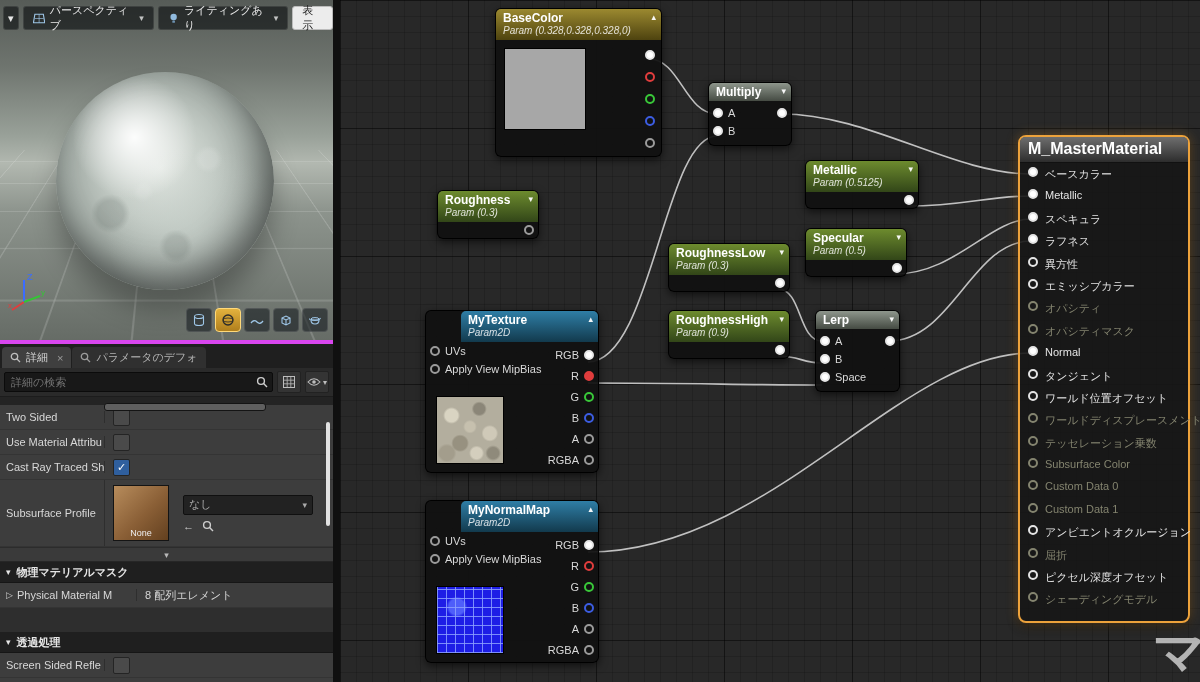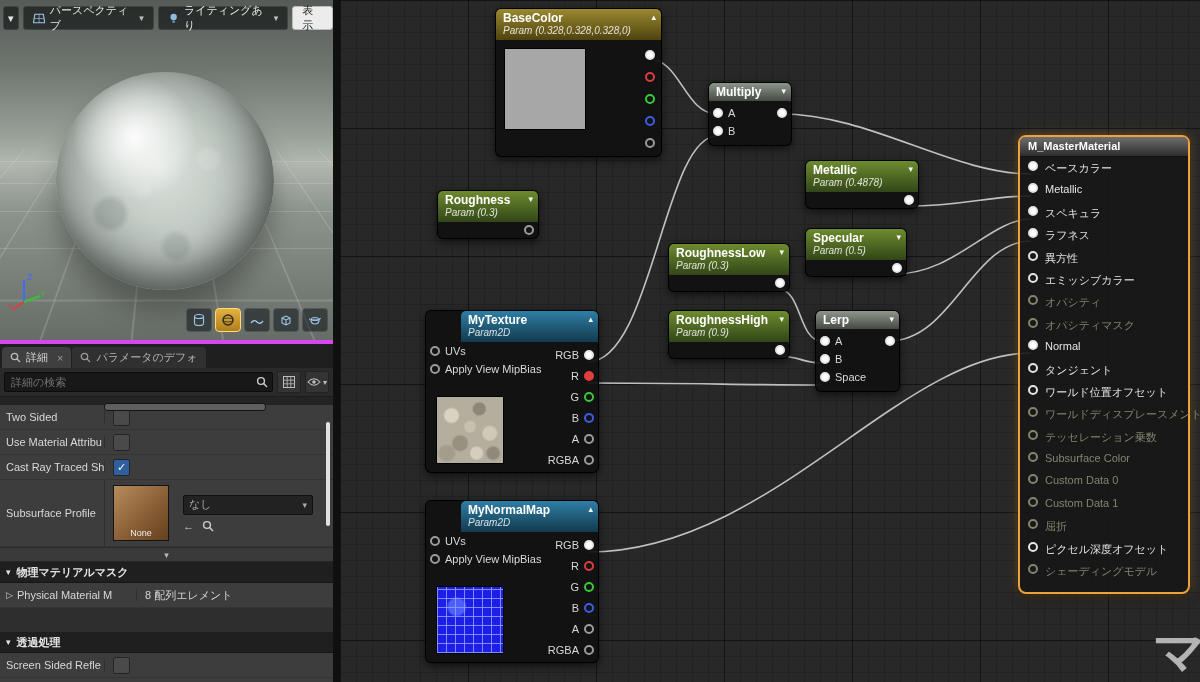--- a/index.html
+++ b/index.html
@@ -117,21 +117,21 @@
       radial-gradient(circle at 85% 85%,#8f8a7b 0 7%,transparent 10%),
       radial-gradient(circle at 50% 45%,#c6c0ae 0 10%,transparent 14%);}
   .prev-normal{background-color:#1e1ee6;
     background-image:
       repeating-linear-gradient(0deg,rgba(140,160,255,.85) 0 1px,transparent 1px 9px),
       repeating-linear-gradient(90deg,rgba(140,160,255,.85) 0 1px,transparent 1px 9px),
       radial-gradient(circle at 30% 30%,rgba(90,110,255,.8) 0 12%,transparent 16%);}
   .tex-outs{position:absolute;right:4px;top:2px;display:flex;flex-direction:column;align-items:flex-end;}
   .orow{display:flex;align-items:center;gap:5px;height:21px;}
   .master{border:2px solid #eda23b;border-radius:8px;background:rgba(22,22,22,.9);box-shadow:0 0 12px rgba(237,162,59,.35),0 4px 10px rgba(0,0,0,.6);}
-  .mh{background:linear-gradient(#6e6e6e,#2d2d2d);padding:3px 8px 4px;font-weight:bold;font-size:11px;color:#fff;border-radius:5px 5px 0 0;border-bottom:1px solid #111;}
+  .mh{background:linear-gradient(#6e6e6e,#2d2d2d);padding:3px 8px 4px;font-weight:bold;font-size:16px;color:#fff;border-radius:5px 5px 0 0;border-bottom:1px solid #111;}
   .mbody{padding:4px 0 6px;}
   .mrow{display:flex;align-items:flex-start;gap:7px;height:22.4px;padding:0 8px;font-size:11px;color:#e4e4e4;white-space:nowrap;}
   .mrow .pin{border-color:#e4e4e4;}
   .mrow.connected .pin{background:#fff;}
   .mrow.disabled{color:#84846f;}
   .mrow.disabled .pin{border-color:#84846f;}
   .watermark{position:absolute;right:6px;bottom:4px;font-size:52px;color:rgba(205,205,205,.85);font-weight:bold;line-height:1;transform:translateX(12px);}
   svg.icon{display:block;}
 </style>
 </head>
@@ -403,21 +403,21 @@
         <span class="dd">▾</span>
       </div>
       <div class="iorow out">
           <span class="pin gy"></span>
         </div>
     </div>
 
     <div class="node" style="left:465px;top:160px;width:112px;">
       <div class="nh green">
         <div class="t">Metallic</div>
-        <div class="s">Param (0.4878)</div>
+        <div class="s">Param (0.5125)</div>
         <span class="dd">▾</span>
       </div>
       <div class="iorow out">
           <span class="pin f"></span>
         </div>
     </div>
 
     <div class="node" style="left:465px;top:228px;width:100px;">
       <div class="nh green">
         <div class="t">Specular</div>
@@ -644,20 +644,24 @@
           <div class="mrow disabled">
             <span class="pin"></span>
             <span>Custom Data 0</span>
           </div>
 
           <div class="mrow disabled">
             <span class="pin"></span>
             <span>Custom Data 1</span>
           </div>
 
+          <div class="mrow enabled">
+            <span class="pin"></span>
+            <span>アンビエントオクルージョン</span>
+          </div>
 
           <div class="mrow disabled">
             <span class="pin"></span>
             <span>屈折</span>
           </div>
 
           <div class="mrow enabled">
             <span class="pin"></span>
             <span>ピクセル深度オフセット</span>
           </div>

